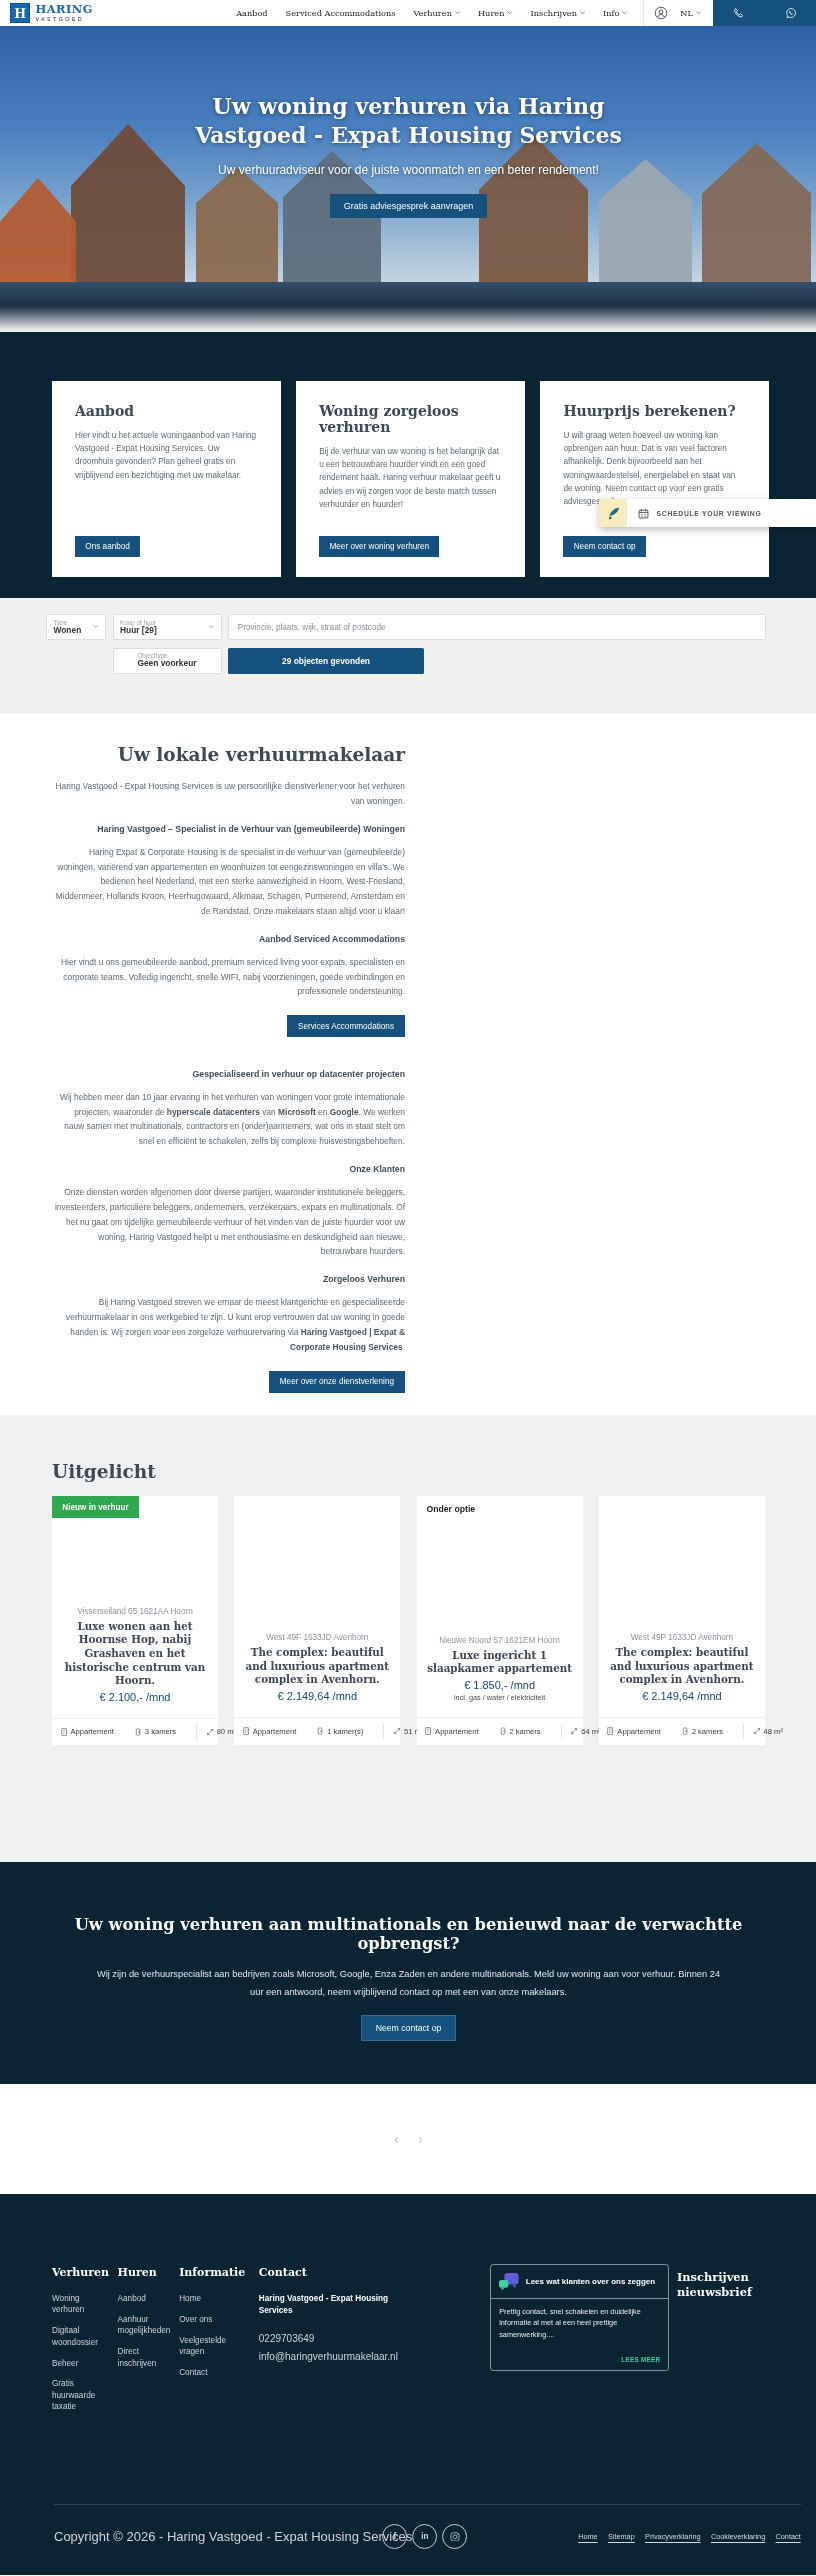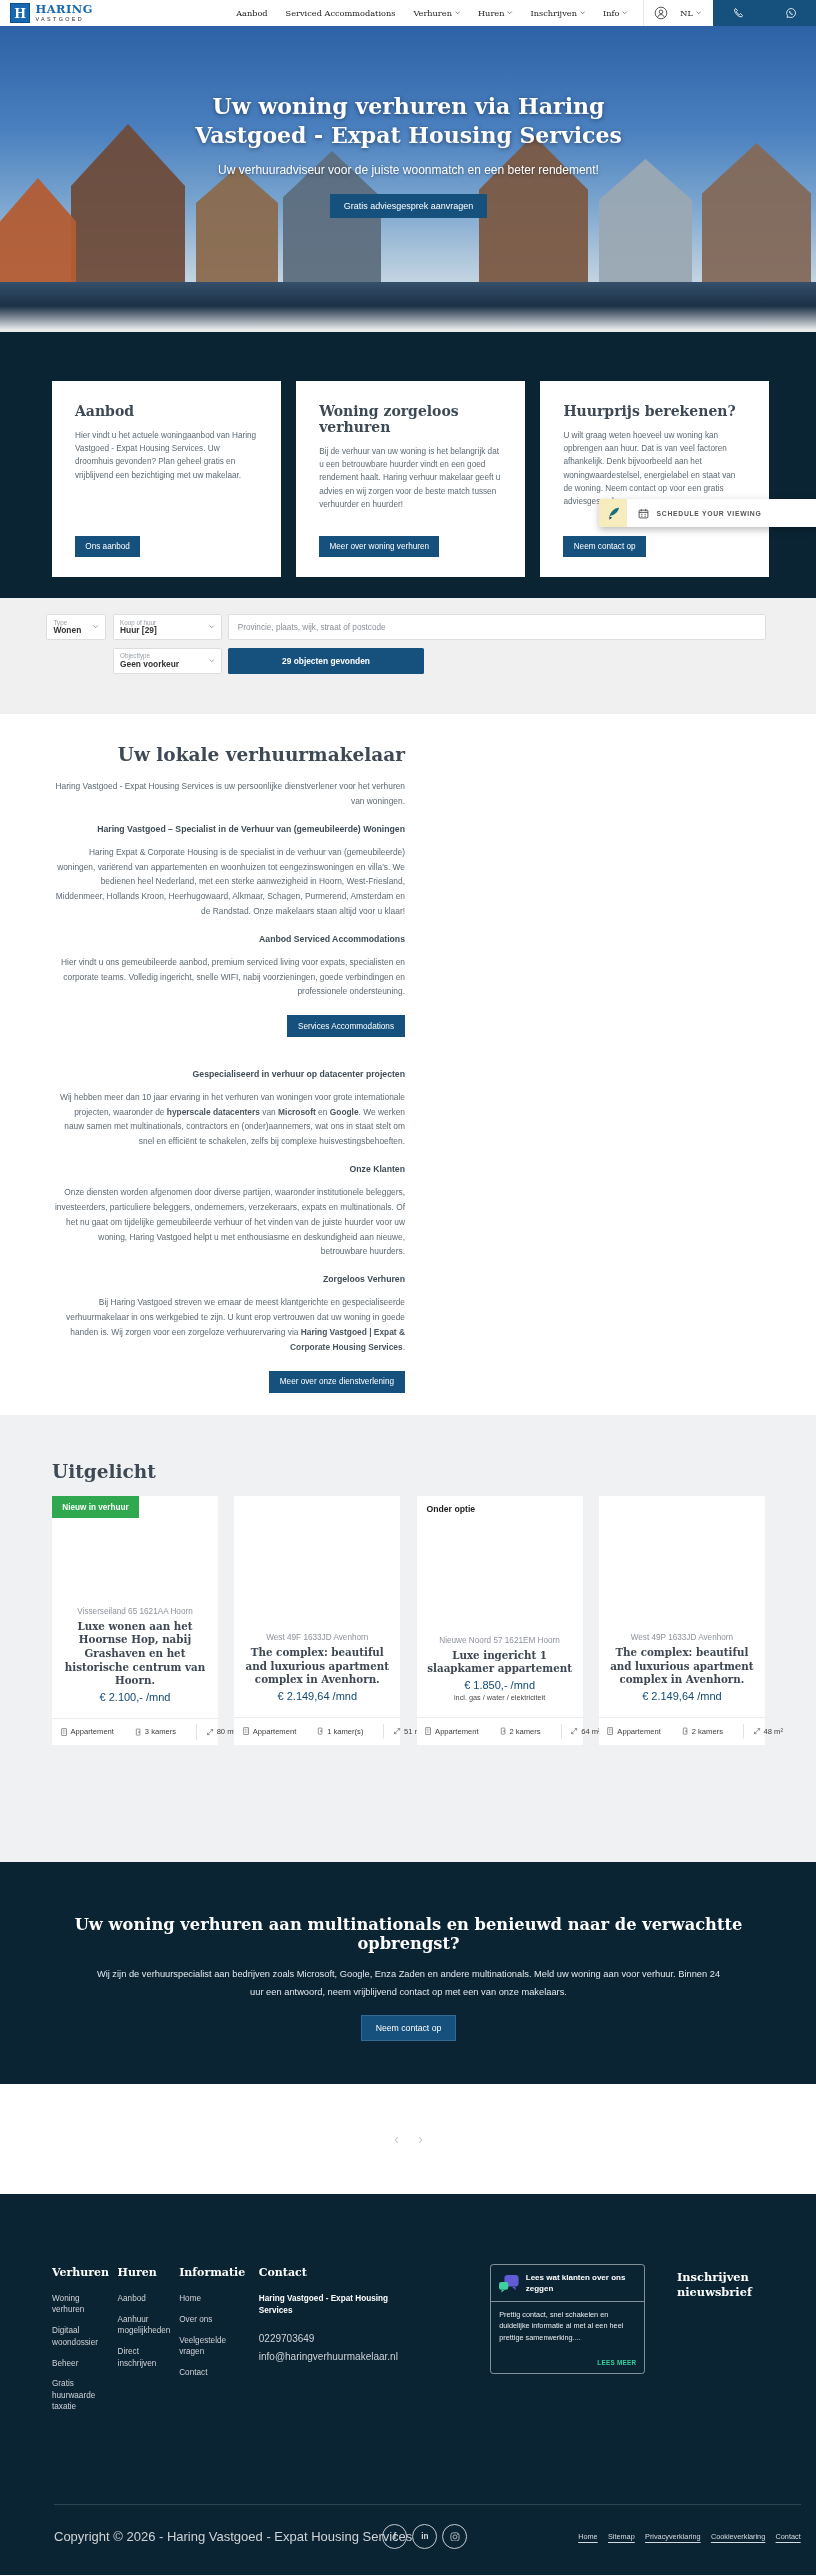--- a/index.html
+++ b/index.html
@@ -60,21 +60,21 @@
   .search-grid { display: grid; grid-template-columns: 60px 109px 1fr; column-gap: 6.5px; row-gap: 7.6px; }
   .field { background: #fff; border: 0.5px solid #ddd; border-radius: 1.6px; height: 26px; padding: 3.3px 6.5px;
            display: flex; align-items: center; justify-content: space-between; cursor: pointer; }
   .field .fl { display: flex; flex-direction: column; line-height: 1.15; }
   .field .flab { font-size: 6.3px; color: #9aa0a6; }
   .field .fval { font-size: 8.4px; font-weight: bold; color: #333; }
   .field .chev { color: #777; }
   .search-input { background: #fff; border: 0.5px solid #ddd; border-radius: 1.6px; height: 26px; padding: 0 8.7px; font-size: 8.2px; color: #333;
                   font-family: "Liberation Sans", sans-serif; width: 100%; }
   .search-input::placeholder { color: #8a8f98; }
-  .col2 { grid-column: 2; }
+  .col2 { grid-column: 2; flex-direction: column; }
   .results-btn { grid-column: 3; width: 196px; height: 26px; background: #15517c; color: #fff; font-weight: bold; font-size: 8.4px;
                  border: none; border-radius: 1.6px; cursor: pointer; font-family: "Liberation Sans", sans-serif; }
 
   
   .about { height: 701px; padding: 30px 0 0 52px; background: #fff; text-align: right; }
   .about-inner { width: 353px; }
   .about h2 { font-family: "DejaVu Serif", serif; font-size: 18.5px; color: #3d4a55; margin: 0 0 14px; }
   .about p { font-size: 8.4px; line-height: 1.76; color: #5d6a74; margin: 0 0 14px; }
   .about h4 { font-size: 8.7px; color: #3f4c57; margin: 15.2px 0 11px; }
   .about .btn { font-size: 8.2px; padding: 6.5px 11px; margin: 2.2px 0 16.3px; }
@@ -110,21 +110,21 @@
 
   
   .footer { background: #0b2433; height: 381px; position: relative; color: #cfd3d6; }
   .fcols { display: flex; padding: 72px 0 0 52px; }
   .fcol h4 { font-family: "DejaVu Serif", serif; font-size: 11px; color: #fff; margin: 0 0 14px; font-weight: bold; }
   .fcol a { display: block; font-size: 8.2px; color: #cfd3d6; text-decoration: none; line-height: 1.4; margin-bottom: 9.3px; cursor: pointer; }
   .fcol { margin-right: 7.6px; }
   .w1 { width: 58px; } .w2 { width: 54px; } .w3 { width: 72px; } .w4 { width: 163px; }
   .fcompany { font-size: 8.2px; font-weight: bold; color: #fff; line-height: 1.45; margin-bottom: 14px; }
   .fphone, .femail { font-size: 10px; line-height: 1.5; margin-bottom: 3.3px; }
-  .rwidget { position: absolute; left: 490px; top: 70px; width: 155px; border: 0.5px solid rgba(230,233,238,.55); border-radius: 3.3px; }
+  .rwidget { position: absolute; left: 490px; top: 70px; width: 179px; border: 0.5px solid rgba(230,233,238,.55); border-radius: 3.3px; }
   .rw-head { display: flex; align-items: center; gap: 6.5px; padding: 8.2px 7.6px 7px; border-bottom: 0.5px solid rgba(230,233,238,.55); }
   .rw-head svg { width: 20.7px; height: 18px; flex: none; }
   .rw-title { font-size: 8px; font-weight: bold; color: #fff; line-height: 1.3; }
   .rw-body { padding: 7px 8.2px 0; font-size: 7.3px; color: #e9edf0; line-height: 1.55; }
   .rw-more { text-align: right; padding: 16.3px 7.6px 7px; font-size: 6.3px; font-weight: bold; letter-spacing: 0.3px; color: #35d29e; cursor: pointer; }
   .fnews { position: absolute; left: 677px; top: 76px; width: 98px; font-family: "DejaVu Serif", serif; font-weight: bold; font-size: 11.4px; color: #fff; line-height: 1.3; }
   .footer-bottom { position: absolute; top: 310px; left: 54px; right: 16.3px; border-top: 0.5px solid rgba(255,255,255,.15);
                    padding-top: 24px; display: flex; align-items: center; }
   .copyright { font-size: 13px; color: #cfd3d6; }
   .socials { position: absolute; left: 50%; transform: translateX(-53%); display: flex; gap: 4.9px; }

